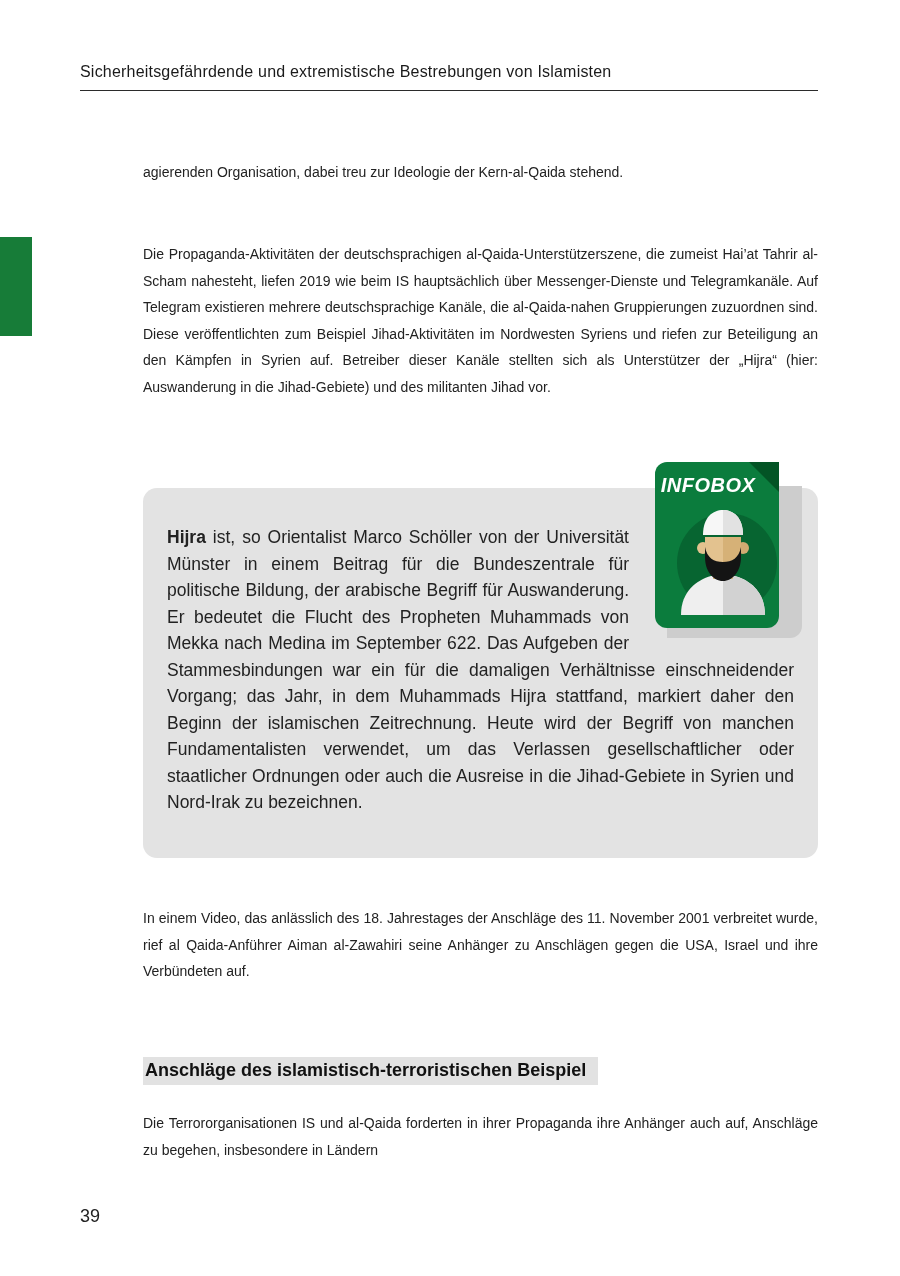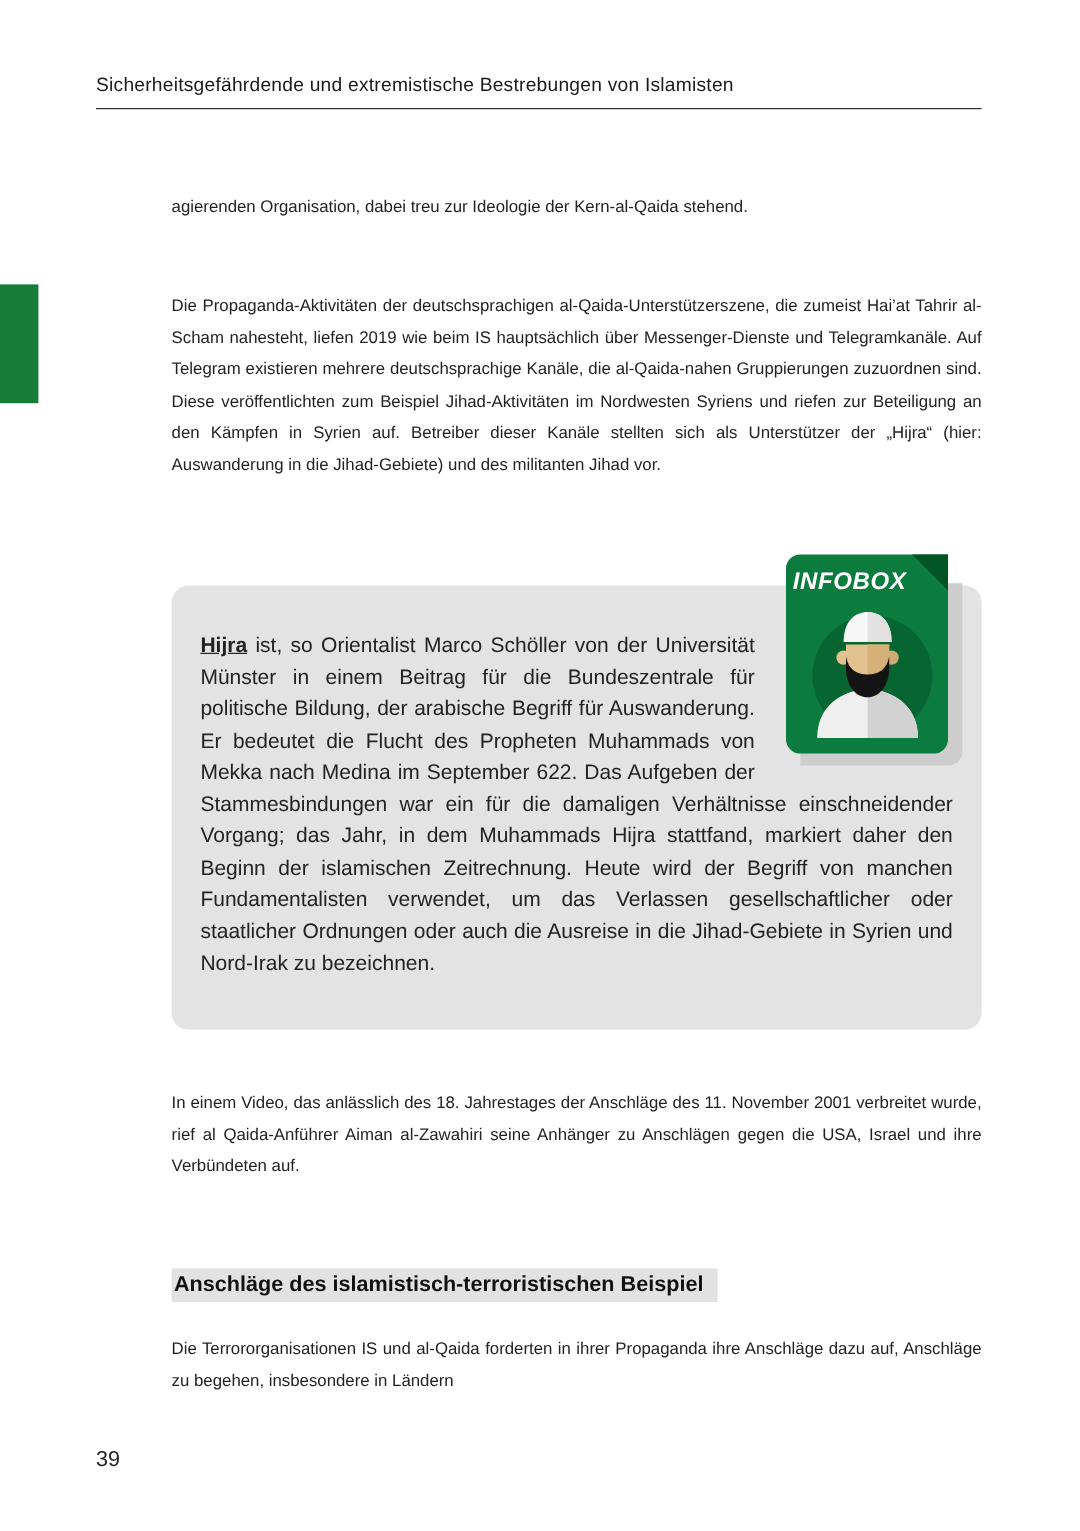--- a/index.html
+++ b/index.html
@@ -33,32 +33,32 @@
   .p4{top:1096px;}
   
   .infobox-panel{
     position:absolute;left:143px;top:488px;width:675px;height:370px;
     background:#e3e3e3;border-radius:14px;box-sizing:border-box;
     padding:36px 24px 24px 24px;
   }
   .infobox-text{
     font-size:17.5px;line-height:26.5px;text-align:justify;color:#222;
   }
-  .infobox-term{font-weight:bold;text-decoration:underline;}
+  .infobox-term{font-weight:bold;}
   .ribbon-spacer{float:right;width:165px;height:132px;}
   
   .ribbon{
     position:absolute;left:512px;top:-26px;width:135px;height:166px;
   }
   .ribbon-shadow{
     position:absolute;left:12px;top:24px;width:135px;height:152px;
     background:#cdcdcd;border-radius:0 0 12px 0;
   }
   .ribbon-body{
-    position:absolute;left:0;top:0;width:135px;height:166px;
+    position:absolute;left:0;top:0;width:124px;height:166px;
     background:#0b7c3d;border-radius:12px 0 12px 12px;
   }
   .ribbon-fold{
     position:absolute;right:0;top:0;width:0;height:0;
     border-left:30px solid transparent;
     border-top:30px solid #035425;
   }
   .ribbon-label{
     position:absolute;left:0;top:12px;width:106px;text-align:center;
     font-size:20px;font-weight:bold;font-style:italic;color:#ffffff;
@@ -121,15 +121,15 @@
   <div class="infobox-text">
     <span class="ribbon-spacer"></span>
     <span class="infobox-term">Hijra</span><span> ist, so Orientalist Marco Schöller von der Universität Münster in einem Beitrag für die Bundeszentrale für politische Bildung, der arabische Begriff für Auswanderung. Er bedeutet die Flucht des Propheten Muhammads von Mekka nach Medina im September 622. Das Aufgeben der Stammesbindungen war ein für die damaligen Verhältnisse einschneidender Vorgang; das Jahr, in dem Muhammads Hijra stattfand, markiert daher den Beginn der islamischen Zeitrechnung. Heute wird der Begriff von manchen Fundamentalisten verwendet, um das Verlassen gesellschaftlicher oder staatlicher Ordnungen oder auch die Ausreise in die Jihad-Gebiete in Syrien und Nord-Irak zu bezeichnen.</span>
   </div>
 </div>
 
 <p class="para p3">In einem Video, das anlässlich des 18. Jahrestages der Anschläge des 11. November 2001 verbreitet wurde, rief al Qaida-Anführer Aiman al-Zawahiri seine Anhänger zu Anschlägen gegen die USA, Israel und ihre Verbündeten auf.</p>
 
 <h2 class="section-heading"><span class="hl">Anschläge des islamistisch-terroristischen Beispiel</span></h2>
 
-<p class="para p4">Die Terrororganisationen IS und al-Qaida forderten in ihrer Propaganda ihre Anschläge dazu auf, Anschläge zu begehen, insbesondere in Ländern</p>
+<p class="para p4">Die Terrororganisationen IS und al-Qaida forderten in ihrer Propaganda ihre Anhänger auch auf, Anschläge zu begehen, insbesondere in Ländern</p>
 
 <div class="folio">39</div>
 
 </body></html>

